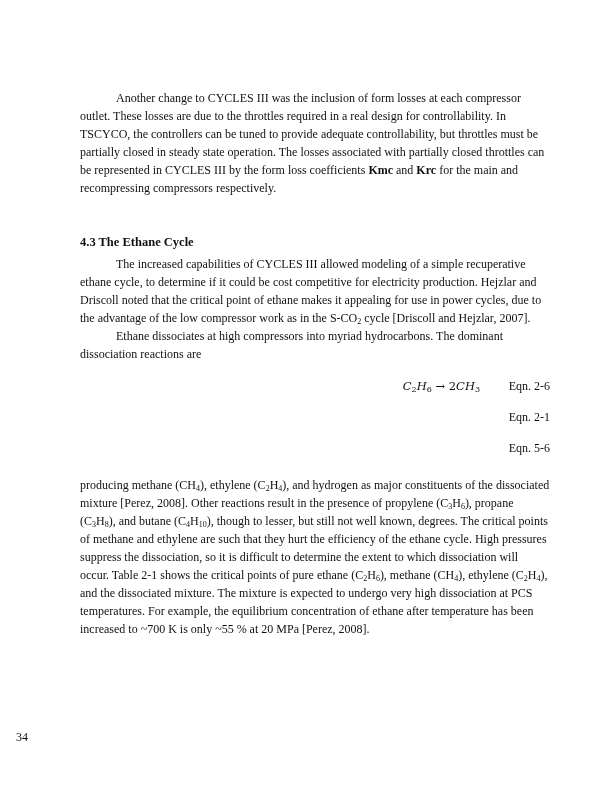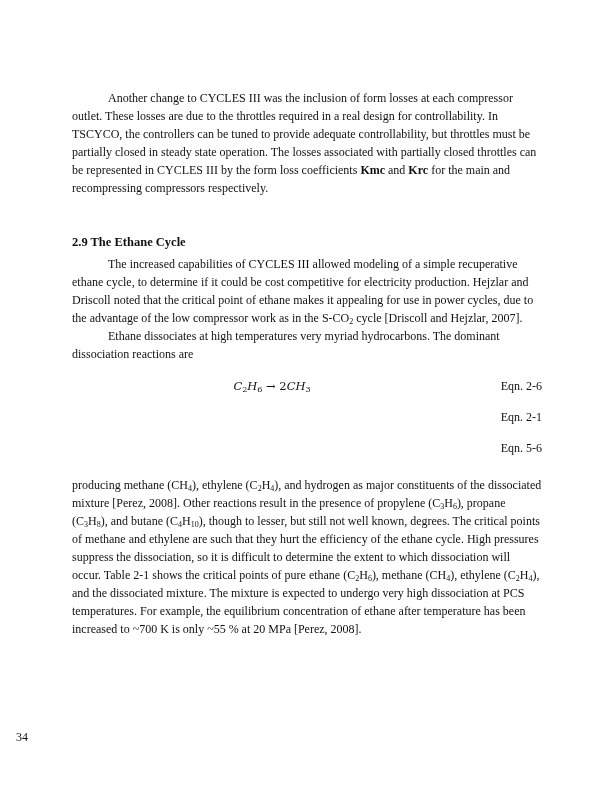--- a/index.html
+++ b/index.html
@@ -1,49 +1,49 @@
 <!DOCTYPE html>
 <html><head>
 <meta charset="utf-8">
 <style>
   html, body { margin: 0; padding: 0; background: #ffffff; }
   body { width: 612px; height: 792px; position: relative; overflow: hidden;
          font-family: "Liberation Serif", "DejaVu Serif", serif; color: #111; }
-  .page { position: absolute; left: 72px; top: 89px; width: 470px; }
+  .page { position: absolute; left: 80px; top: 89px; width: 470px; }
   .para { font-size: 12px; line-height: 18px; margin: 0; text-align: left; }
   .indent { text-indent: 36px; }
   .gap-section { height: 24px; }
   .heading { font-size: 12.5px; font-weight: bold; line-height: 18px; margin: 0 0 4px 0; }
   .eqn-row { position: relative; height: 31px; line-height: 18px; font-size: 12px; }
   .eqn-row:first-of-type { }
-  .eqn { position: absolute; left: 0; width: 400px; text-align: center;
+  .eqn { position: absolute; left: 0; width: 400px; text-align: right;
          font-family: "DejaVu Serif", "Liberation Serif", serif; font-style: italic; font-size: 11.5px; }
   .eqn .up { font-style: normal; }
   .eqn-label { position: absolute; right: 0; }
   sub { font-size: 8px; line-height: 0; vertical-align: -2px; }
   .eq-block { margin-top: 14px; margin-bottom: 6px; }
   .page-num { position: absolute; left: 16px; width: 612px; top: 730px; text-align: left;
               font-size: 12px; }
   b { font-weight: bold; }
 </style>
 </head>
 <body>
 
 <div class="page">
 
   <p class="para indent"><span>Another change to CYCLES III was the inclusion of form losses at each compressor outlet.  These losses are due to the throttles required in a real design for controllability.  In TSCYCO, the controllers can be tuned to provide adequate controllability, but throttles must be partially closed in steady state operation.  The losses associated with partially closed throttles can be represented in CYCLES III by the form loss coefficients </span><b>Kmc</b><span> and </span><b>Krc</b><span> for the main and recompressing compressors respectively.</span></p>
 
   <div class="gap-section"></div>
   <div style="height:12px"></div>
 
-  <h2 class="heading">2.9 The Ethane Cycle</h2>
+  <h2 class="heading">4.3 The Ethane Cycle</h2>
 
   <p class="para indent"><span>The increased capabilities of CYCLES III allowed modeling of a simple recuperative ethane cycle, to determine if it could be cost competitive for electricity production.  Hejzlar and Driscoll noted that the critical point of ethane makes it appealing for use in power cycles, due to the advantage of the low compressor work as in the S-CO</span><sub>2</sub><span> cycle [Driscoll and Hejzlar, 2007].</span></p>
 
-  <p class="para indent">Ethane dissociates at high temperatures very myriad hydrocarbons.  The dominant dissociation reactions are</p>
+  <p class="para indent">Ethane dissociates at high compressors into myriad hydrocarbons.  The dominant dissociation reactions are</p>
 
   <div class="eq-block">
     <div class="eqn-row">
       <span class="eqn">C<sub class="up">2</sub>H<sub class="up">6</sub> <span class="up">→ 2</span>CH<sub class="up">3</sub></span>
       <span class="eqn-label">Eqn. 2-6</span>
     </div>
     <div class="eqn-row">
       <span class="eqn-label">Eqn. 2-1</span>
     </div>
     <div class="eqn-row">

